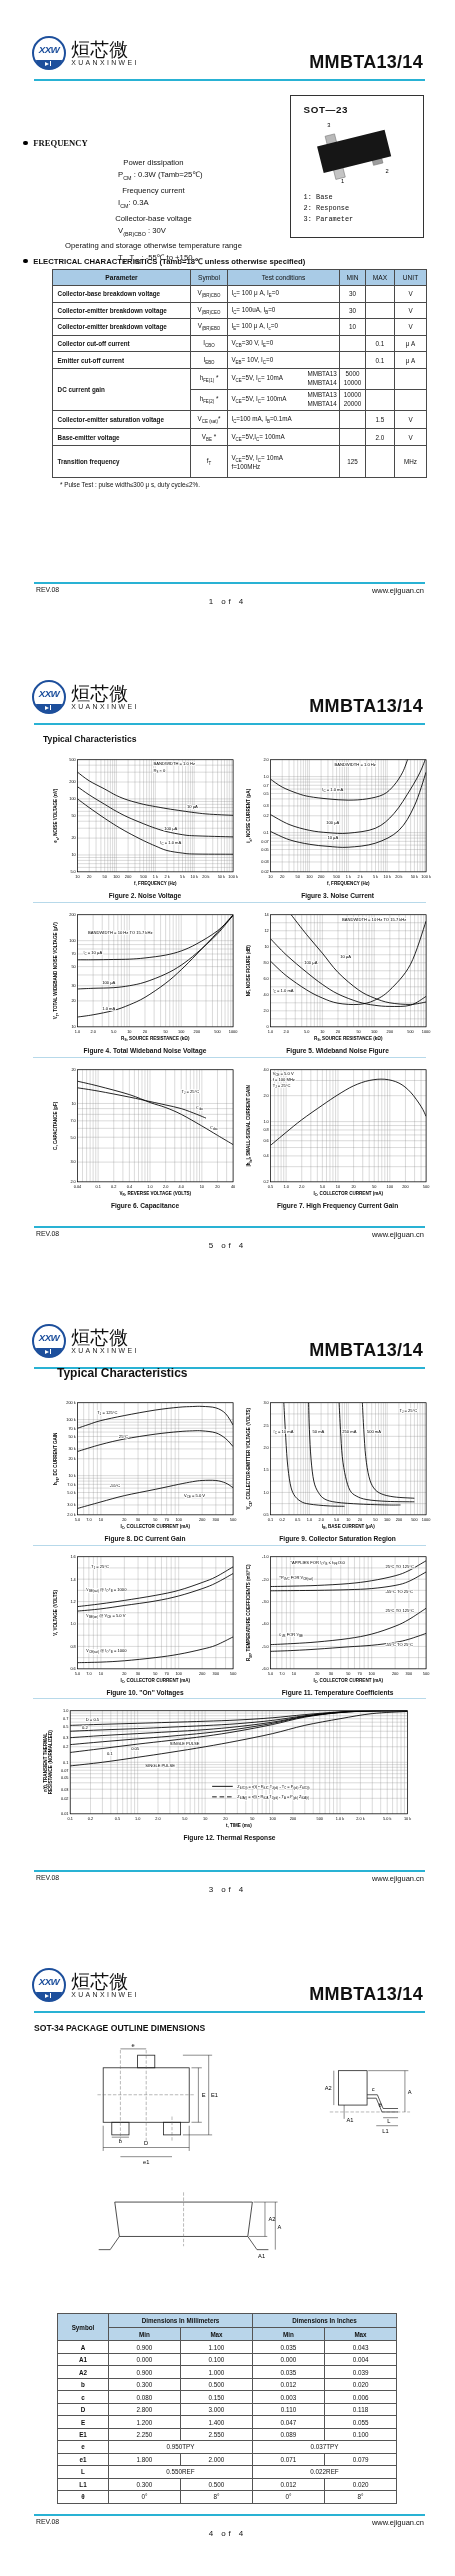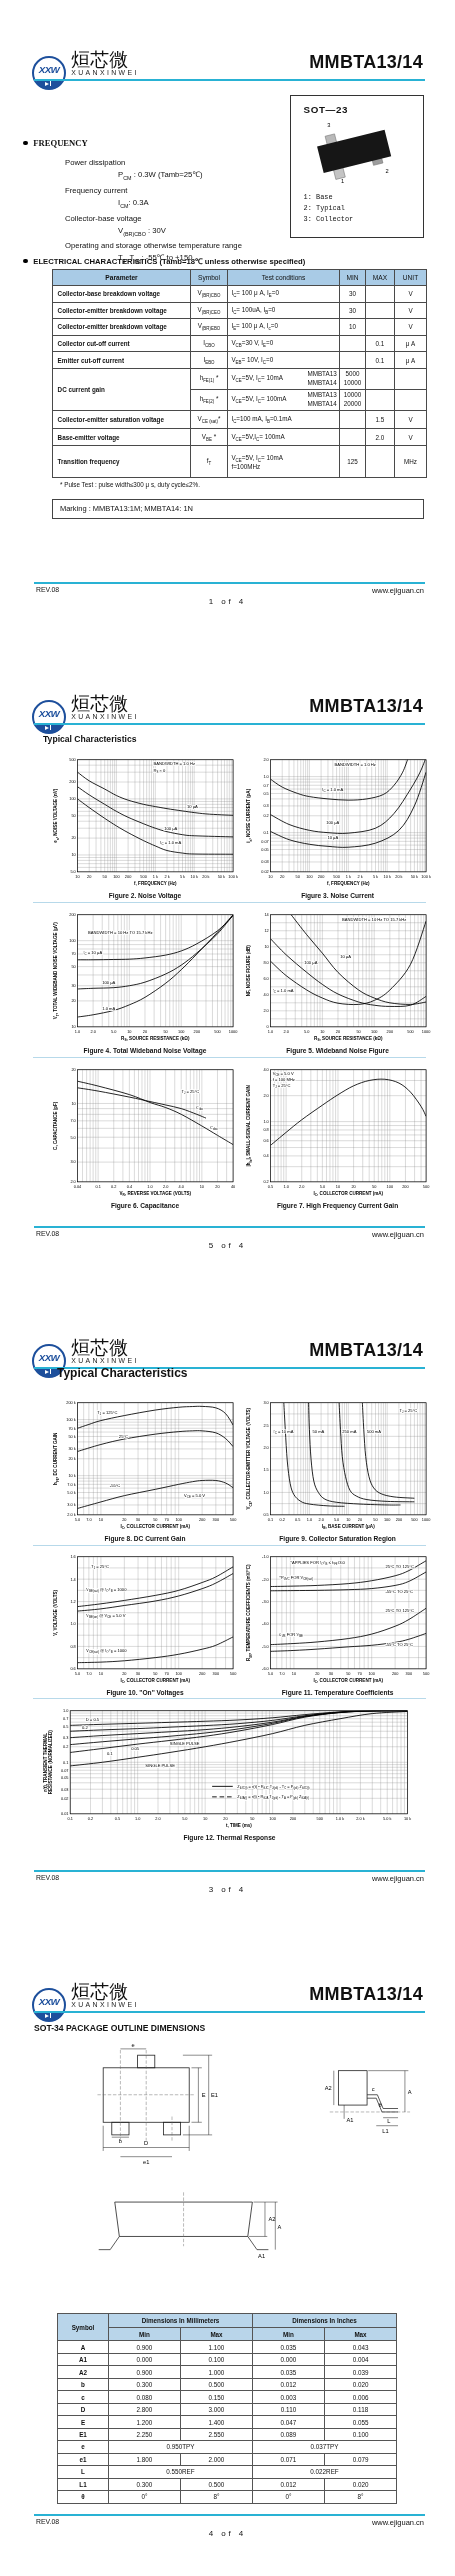--- a/index.html
+++ b/index.html
@@ -1,39 +1,39 @@
 <!DOCTYPE html>
 <html style="font-size:9.2px"><head>
 <meta charset="utf-8">
 <style>
   html,body{margin:0;padding:0;background:#fff;}
   body{width:455px;font-family:"Liberation Sans",sans-serif;color:#111;}
   .page{position:relative;width:455px;height:644px;background:#fff;overflow:hidden;}
   
   .logo{position:absolute;left:32px;top:36px;display:flex;align-items:center;}
-  .logo-badge{width:34px;height:34px;position:relative;margin-right:5.2px;margin-top:20px;}
+  .logo-badge{width:34px;height:34px;position:relative;margin-right:5.2px;}
   .logo-ring{position:absolute;inset:0;border:2.9px solid #1d4f9c;border-radius:50%;box-sizing:border-box;}
   .logo-xw{position:absolute;left:0;right:0;top:8px;text-align:center;font-weight:bold;font-style:italic;font-size:9.8px;color:#1d4f9c;letter-spacing:-0.6px;}
   .logo-band{position:absolute;left:4px;right:4px;bottom:2.3px;height:7.5px;background:#1d4f9c;border-radius:0 0 13.8px 13.8px;}
   .logo-diode{position:absolute;left:9.2px;top:1.7px;width:0;height:0;border-left:4px solid #fff;border-top:2.3px solid transparent;border-bottom:2.3px solid transparent;}
   .logo-bar{position:absolute;left:14.3px;top:1.1px;width:1.1px;height:5.2px;background:#fff;}
   .logo-zh{font-size:19px;font-weight:normal;line-height:19.5px;font-family:"DejaVu Sans",sans-serif;}
   .logo-en{font-size:6.9px;letter-spacing:2.4px;color:#222;}
   .doc-title{position:absolute;right:32px;top:52px;font-size:18px;font-weight:bold;letter-spacing:0.3px;}
   .hdr-line{position:absolute;left:34px;right:30px;top:79px;height:1.7px;background:#29b2d4;}
   
   .ftr-line{position:absolute;left:34px;right:30px;top:582px;height:1.7px;background:#29b2d4;}
   .ftr-rev{position:absolute;left:36px;top:586px;font-size:6.9px;}
   .ftr-site{position:absolute;right:31px;top:586px;font-size:7.5px;}
   .ftr-page{position:absolute;left:0;right:0;top:597px;text-align:center;font-size:8px;letter-spacing:2.9px;}
   
   .feat-head{position:absolute;left:23px;top:138px;font-family:"Liberation Serif",serif;font-weight:bold;font-size:8.6px;}
   .bullet{display:inline-block;width:4.6px;height:4.6px;background:#000;border-radius:50%;margin-right:5.7px;vertical-align:0.6px;}
   #features{position:absolute;left:65px;top:156px;font-size:7.7px;line-height:11px;}
-  #features .fname{margin-top:1.1px;}
+  #features .fname{margin-top:1.1px;text-align:center;}
   #features .fval{margin-left:53px;margin-top:1.1px;}
   sub{font-size:70%;}
   .elec-head{position:absolute;left:23px;top:256px;font-size:7.7px;font-weight:bold;}
   .sotbox{position:absolute;left:290px;top:95px;width:134px;height:143px;border:0.9px solid #333;box-sizing:border-box;}
   .sot-title{margin:7.5px 0 0 12.6px;font-weight:bold;font-size:9.8px;letter-spacing:0.6px;}
   .sot-pins{margin:3.4px 0 0 12.6px;font-family:"Liberation Mono",monospace;font-size:6.9px;line-height:11px;}
   #electable{position:absolute;left:52px;top:269px;width:373px;border-collapse:collapse;font-size:6.3px;table-layout:fixed;}
   #electable th,#electable td{border:0.6px solid #4a4a4a;padding:0.6px 2.3px;}
   #electable th{background:#a9cbe6;height:13.8px;font-size:6.6px;font-weight:normal;}
   #electable th.p{font-weight:bold;}
@@ -102,22 +102,22 @@
         <rect x="62" y="80" width="17" height="22" fill="#c4c4c4" stroke="#777"></rect>
         <rect x="132" y="70" width="17" height="24" fill="#9d9d9d" stroke="#777"></rect>
         <rect x="44" y="38" width="122" height="48" fill="#161616"></rect>
       </g>
       <text x="58" y="20" font-size="10">3</text>
       <text x="82" y="118" font-size="10">1</text>
       <text x="160" y="100" font-size="10">2</text>
     </svg>
     <div class="sot-pins">
       <div>1: Base</div>
-      <div>2: Typical</div>
-      <div>3: Collector</div>
+      <div>2: Response</div>
+      <div>3: Parameter</div>
     </div>
   </div>
 
   <div class="elec-head"><span class="bullet"></span><span>ELECTRICAL  CHARACTERISTICS (Tamb=18℃   unless  otherwise  specified)</span></div>
   <table id="electable">
       <colgroup>
         <col style="width: 138px;">
         <col style="width: 37px;">
         <col style="width: 112px;">
         <col style="width: 26px;">
@@ -225,21 +225,20 @@
           <td class="ctr">f<sub>T</sub></td>
           <td class="c">V<sub>CE</sub>=5V,   I<sub>C</sub>= 10mA<br>f=100MHz</td>
           <td class="ctr">125</td>
           <td class="ctr"></td>
           <td class="ctr">MHz</td>
         </tr>
       </tbody>
     </table>
 
   <div class="note">* Pulse Test : pulse width≤300 μ s,  duty cycle≤2%.</div>
-  <div class="marking">Marking : MMBTA13:1M;   MMBTA14:  1N</div>
 
   <div class="ftr-line"></div>
   <div class="ftr-rev">REV.08</div>
   <div class="ftr-site">www.ejiguan.cn</div>
   <div class="ftr-page">1 of 4</div>
 </div>
 
 <div class="page">
   <div class="logo">
     <div class="logo-badge">

